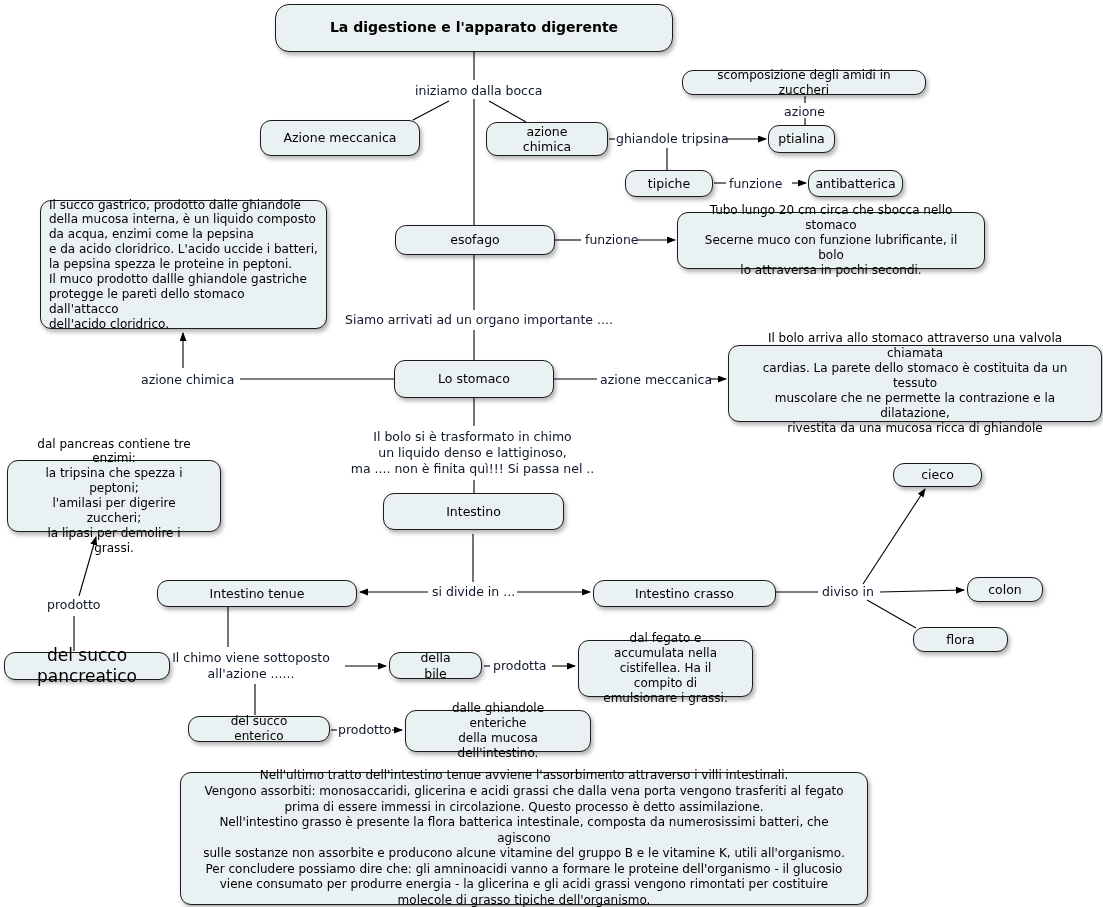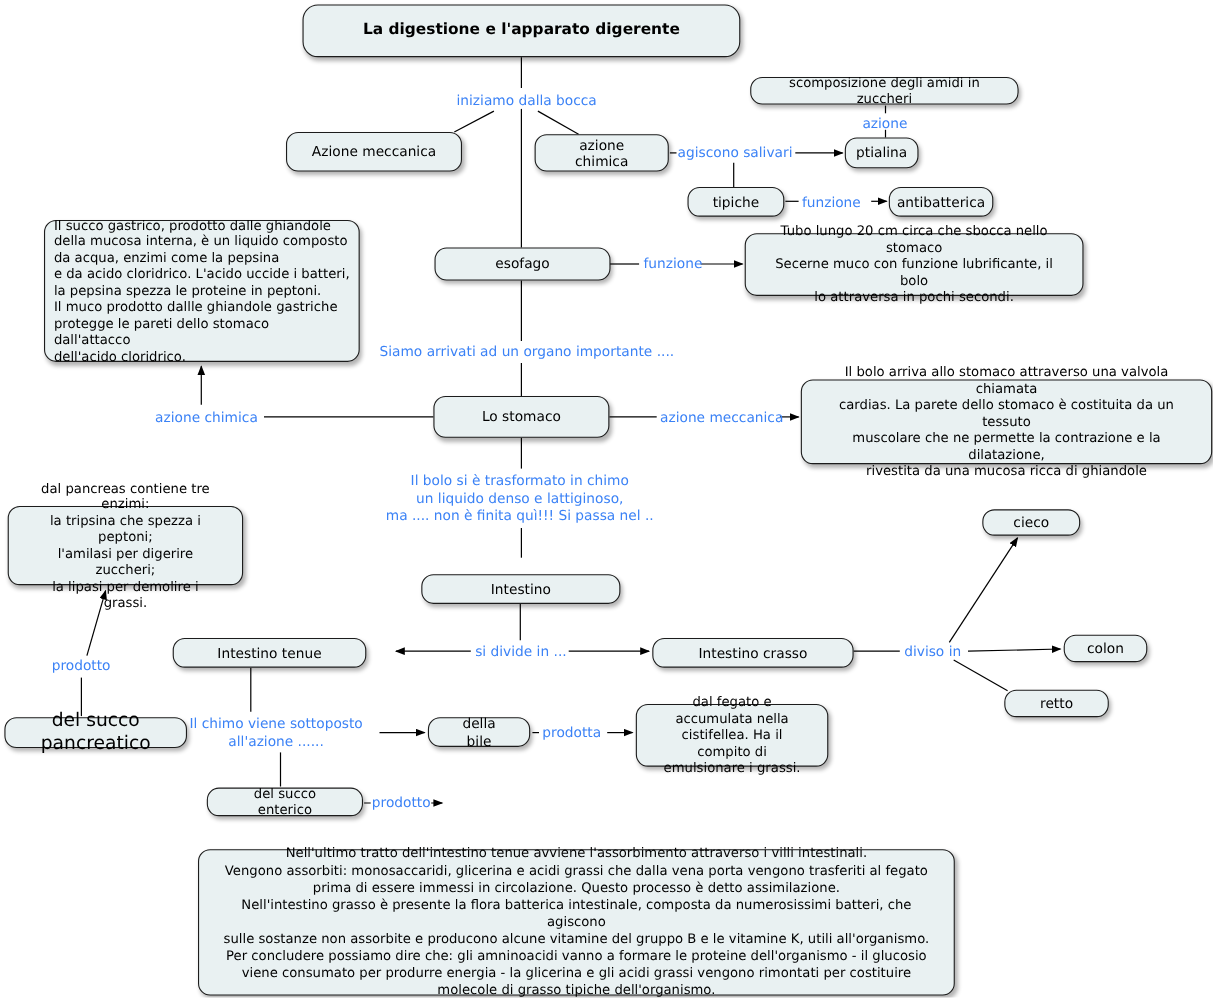--- a/index.html
+++ b/index.html
@@ -13,21 +13,21 @@
     position:absolute;box-sizing:border-box;
     background:#e9f1f2;border:1px solid #1c1c1c;border-radius:11px;
     box-shadow:2px 3px 4px rgba(0,0,0,0.30);
     display:flex;align-items:center;justify-content:center;
     font-size:12.5px;line-height:1.24;text-align:center;
     white-space:pre-line;padding:2px 18px;
   }
   .node.title{font-weight:bold;font-size:14px;border-radius:14px;border-width:1.4px;}
   .node.left-text{text-align:left;justify-content:flex-start;}
   .label{
-    position:absolute;font-size:12.5px;line-height:1.28;color:#3b82f6;
+    position:absolute;font-size:12.5px;line-height:1.28;color:#0f172a;
     white-space:pre-line;background:transparent;
   }
   .label.center{text-align:center;}
 </style>
 </head>
 <body>
 
 <div id="canvas">
 
   <svg id="wires" width="1103" height="907" viewBox="0 0 1103 907" xmlns="http://www.w3.org/2000/svg">
@@ -117,60 +117,62 @@
 protegge le pareti dello stomaco dall'attacco
 dell'acido cloridrico.</div>
 
   <div class="node" style="left:394px;top:360px;width:160px;height:38px;">Lo stomaco</div>
 
   <div class="node" style="left:728px;top:345px;width:374px;height:77px;font-size:12px;">Il bolo arriva allo stomaco attraverso una valvola chiamata
 cardias. La parete dello stomaco è costituita da un tessuto
 muscolare che ne permette la contrazione e la dilatazione,
 rivestita da una mucosa ricca di ghiandole</div>
 
-  <div class="node" style="left:383px;top:522px;width:181px;height:27px;">Intestino</div>
+  <div class="node" style="left:383px;top:493px;width:181px;height:37px;">Intestino</div>
 
   <div class="node" style="left:7px;top:460px;width:214px;height:72px;font-size:12px;">dal pancreas contiene tre enzimi:
 la tripsina che spezza i peptoni;
 l'amilasi per digerire zuccheri;
 la lipasi per demolire i grassi.</div>
 
-  <div class="node" style="left:157px;top:580px;width:176px;height:27px;">Intestino tenue</div>
+  <div class="node" style="left:157px;top:580px;width:200px;height:27px;">Intestino tenue</div>
 
   <div class="node" style="left:593px;top:580px;width:183px;height:27px;">Intestino crasso</div>
 
   <div class="node" style="left:893px;top:463px;width:89px;height:24px;">cieco</div>
 
   <div class="node" style="left:967px;top:577px;width:76px;height:25px;">colon</div>
 
-  <div class="node" style="left:913px;top:627px;width:95px;height:25px;">retto</div>
+  <div class="node" style="left:913px;top:627px;width:95px;height:25px;">flora</div>
 
   <div class="node" style="left:4px;top:652px;width:166px;height:28px;font-size:17px;">del succo pancreatico</div>
 
   <div class="node" style="left:389px;top:652px;width:93px;height:27px;">della bile</div>
 
   <div class="node" style="left:578px;top:640px;width:175px;height:57px;font-size:12px;">dal fegato e accumulata nella
 cistifellea. Ha il compito di
 emulsionare i grassi.</div>
 
   <div class="node" style="left:188px;top:716px;width:142px;height:26px;font-size:12px;">del succo enterico</div>
 
+  <div class="node" style="left:405px;top:710px;width:186px;height:42px;font-size:12px;">dalle ghiandole enteriche
+della mucosa dell'intestino.</div>
 
   <div class="node" style="left:180px;top:772px;width:688px;height:133px;font-size:12px;line-height:1.3;">Nell'ultimo tratto dell'intestino tenue avviene l'assorbimento attraverso i villi intestinali.
 Vengono assorbiti: monosaccaridi, glicerina e acidi grassi che dalla vena porta vengono trasferiti al fegato
 prima di essere immessi in circolazione. Questo processo è detto assimilazione.
 Nell'intestino grasso è presente la flora batterica intestinale, composta da numerosissimi batteri, che agiscono
 sulle sostanze non assorbite e producono alcune vitamine del gruppo B e le vitamine K, utili all'organismo.
 Per concludere possiamo dire che: gli amninoacidi vanno a formare le proteine dell'organismo - il glucosio
 viene consumato per produrre energia - la glicerina e gli acidi grassi vengono rimontati per costituire
 molecole di grasso tipiche dell'organismo.</div>
 
   <div class="label" style="left:415px;top:83px;">iniziamo dalla bocca</div>
 
-  <div class="label" style="left:616px;top:131px;">agiscono salivari</div>
+  <div class="label" style="left:616px;top:131px;">ghiandole tripsina</div>
 
   <div class="label" style="left:784px;top:104px;">azione</div>
 
   <div class="label" style="left:729px;top:176px;">funzione</div>
 
   <div class="label" style="left:585px;top:232px;">funzione</div>
 
   <div class="label" style="left:345px;top:312px;">Siamo arrivati ad un organo importante ....</div>
 
   <div class="label" style="left:141px;top:372px;">azione chimica</div>

